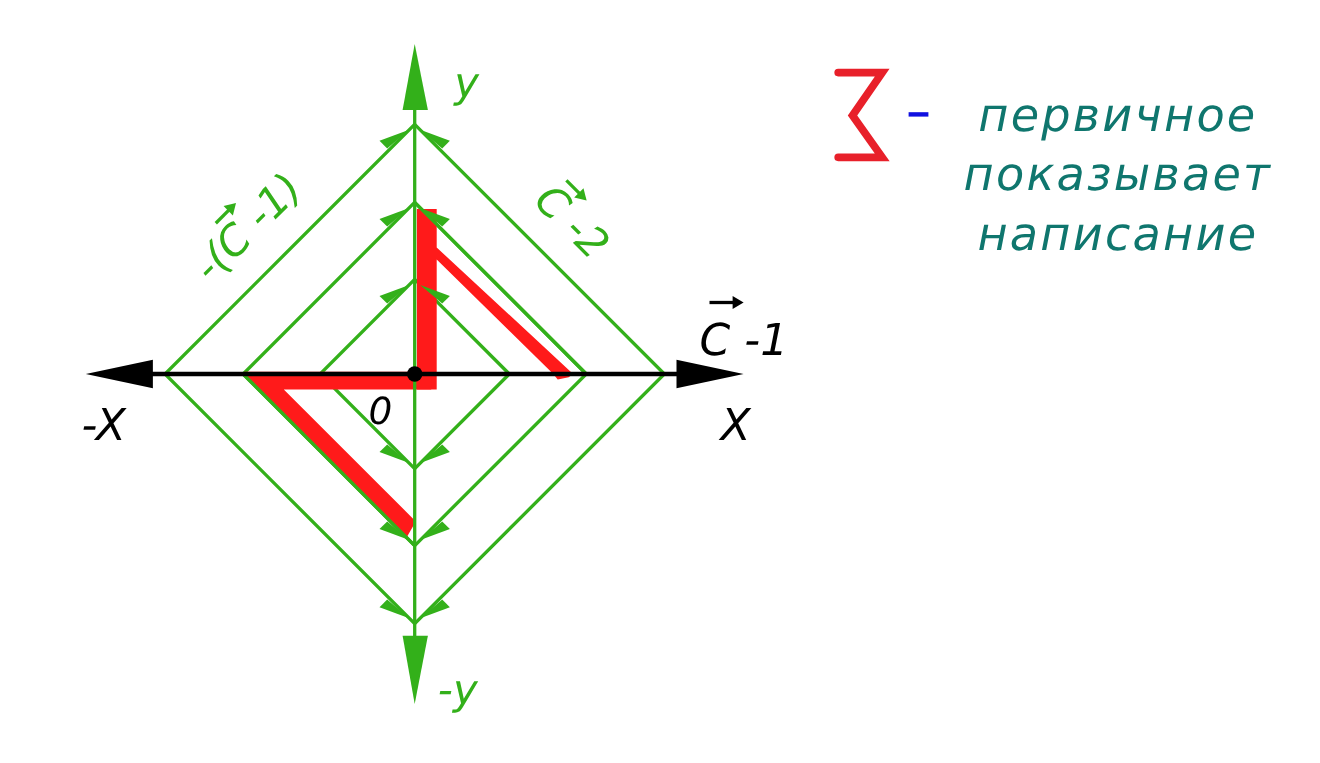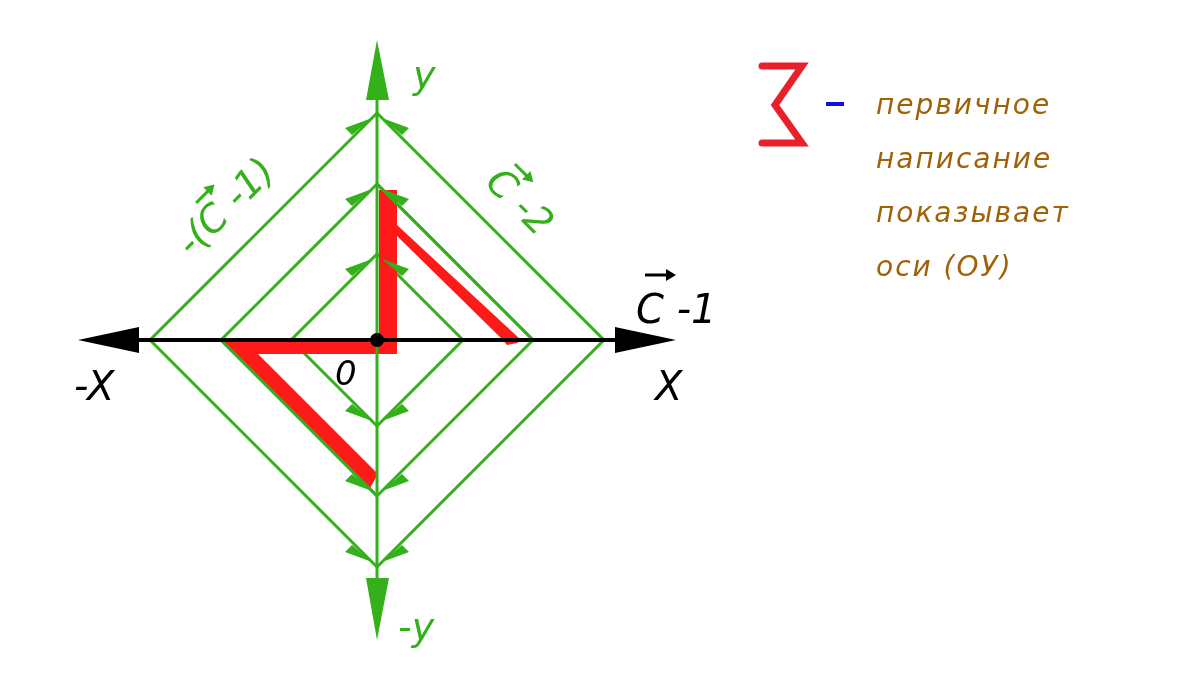--- a/index.html
+++ b/index.html
@@ -4,21 +4,21 @@
 <style>
   html, body { margin: 0; padding: 0; background: #ffffff; }
   body { width: 1200px; height: 694px; position: relative; overflow: hidden; }
   svg#diagram { position: absolute; left: 0; top: 0; width: 1200px; height: 694px; }
   .lbl { font-family: "DejaVu Sans", sans-serif; font-style: italic; }
   .green-lbl { fill: #33b01a; font-size: 38px; }
   .black-lbl { fill: #000000; font-size: 40px; }
   .legend-text {
     position: absolute; left: 876px; top: 78px;
     font-family: "DejaVu Sans", sans-serif; font-style: italic;
-    font-size: 28px; line-height: 54px; color: #a16207; letter-spacing: 2px;
+    font-size: 42px; line-height: 54px; color: #0f766e; letter-spacing: 2px; text-align: center;
   }
   .legend-dash {
     position: absolute; left: 826px; top: 102px; width: 18px; height: 4px; background: #1010e0;
   }
   .legend-line { display: block; white-space: nowrap; }
 </style>
 </head>
 <body>
 
 <svg id="diagram" viewBox="0 0 1200 694" xmlns="http://www.w3.org/2000/svg">
@@ -105,16 +105,15 @@
     <line x1="-26" y1="-36" x2="-6" y2="-36" stroke="#33b01a" stroke-width="3"></line>
     <polygon points="0,-36 -10,-42 -10,-30" fill="#33b01a"></polygon>
   </g>
 
   <polyline points="762,66 802,66 775,105 802,143 762,143" fill="none" stroke="#e8202a" stroke-width="7" stroke-linejoin="miter" stroke-linecap="round"></polyline>
 </svg>
 
 <div class="legend-dash"></div>
 <div class="legend-text">
   <span class="legend-line">первичное</span>
+  <span class="legend-line">показывает</span>
   <span class="legend-line">написание</span>
-  <span class="legend-line">показывает</span>
-  <span class="legend-line">оси (ОУ)</span>
 </div>
 
 </body></html>

